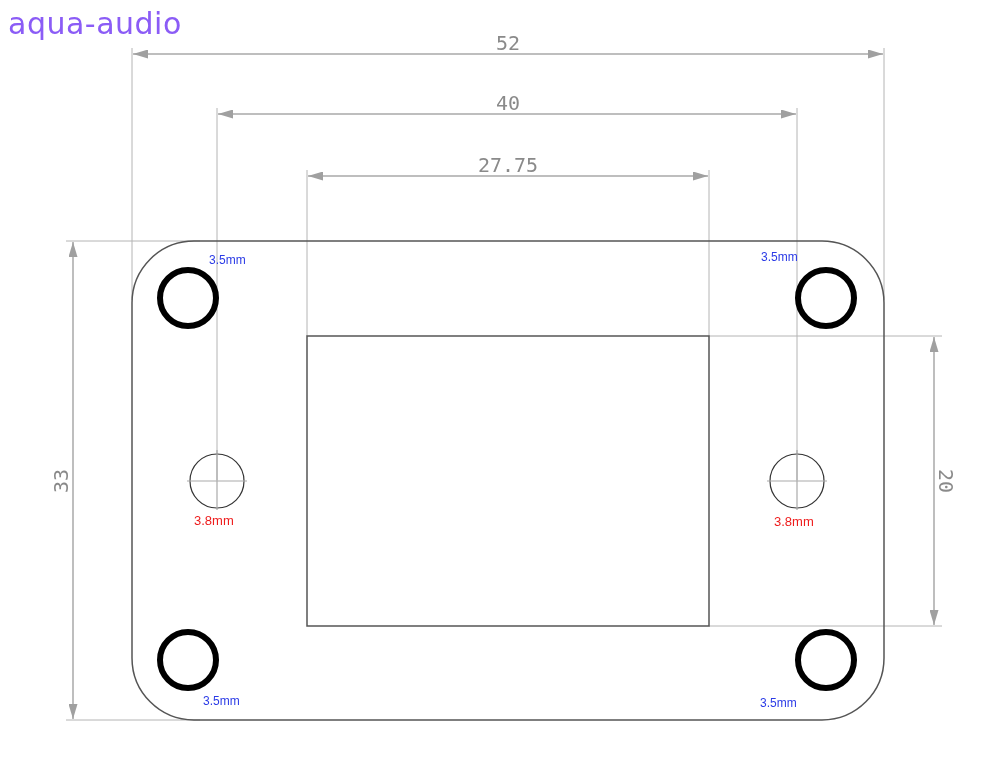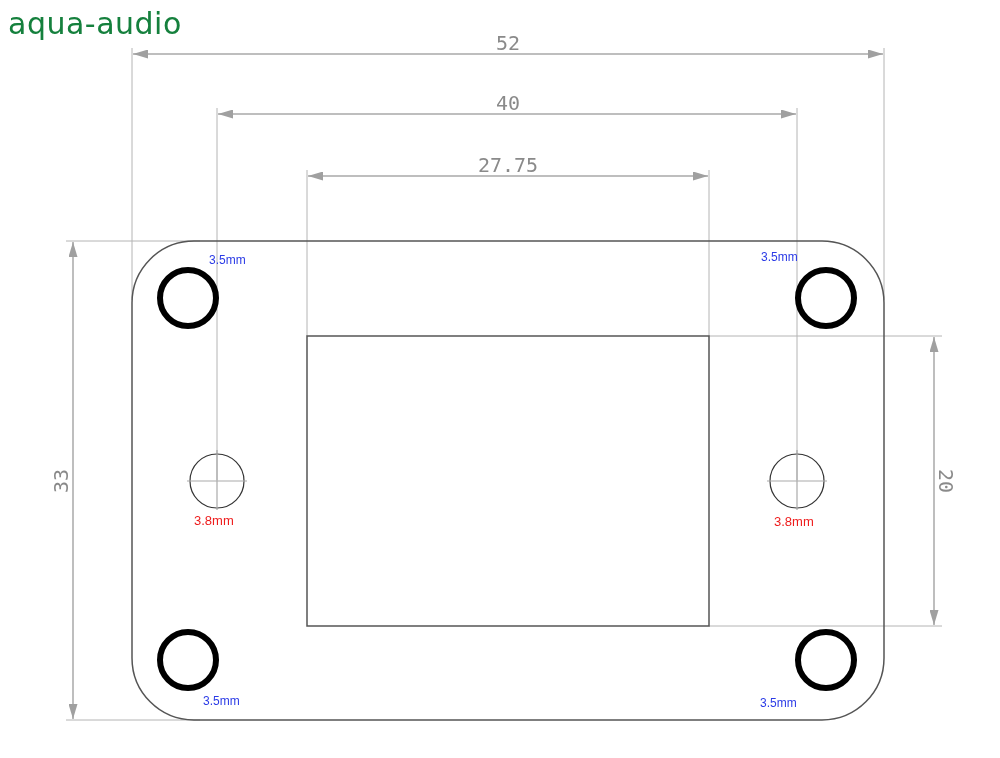--- a/index.html
+++ b/index.html
@@ -1,19 +1,19 @@
 <!DOCTYPE html>
 <html><head>
   <meta charset="utf-8">
   <style>
     html, body { margin: 0; padding: 0; background: #ffffff; }
     body { width: 1000px; height: 758px; position: relative; overflow: hidden; }
     .title {
       position: absolute; left: 8px; top: 6px;
-      font-family: "DejaVu Sans", sans-serif; font-size: 30px; color: #15803d;
+      font-family: "DejaVu Sans", sans-serif; font-size: 30px; color: #8b5cf6;
       letter-spacing: 0.5px;
     }
     svg { position: absolute; left: 0; top: 0; }
     .dim-text { font-family: "DejaVu Sans Mono", monospace; font-size: 20px; fill: #8a8a8a; }
     .label-blue { font-family: "Liberation Sans", sans-serif; font-size: 12px; fill: #2b3be6; }
     .label-red { font-family: "Liberation Sans", sans-serif; font-size: 13px; fill: #ee1c1c; }
   </style>
 </head>
 <body>
 

